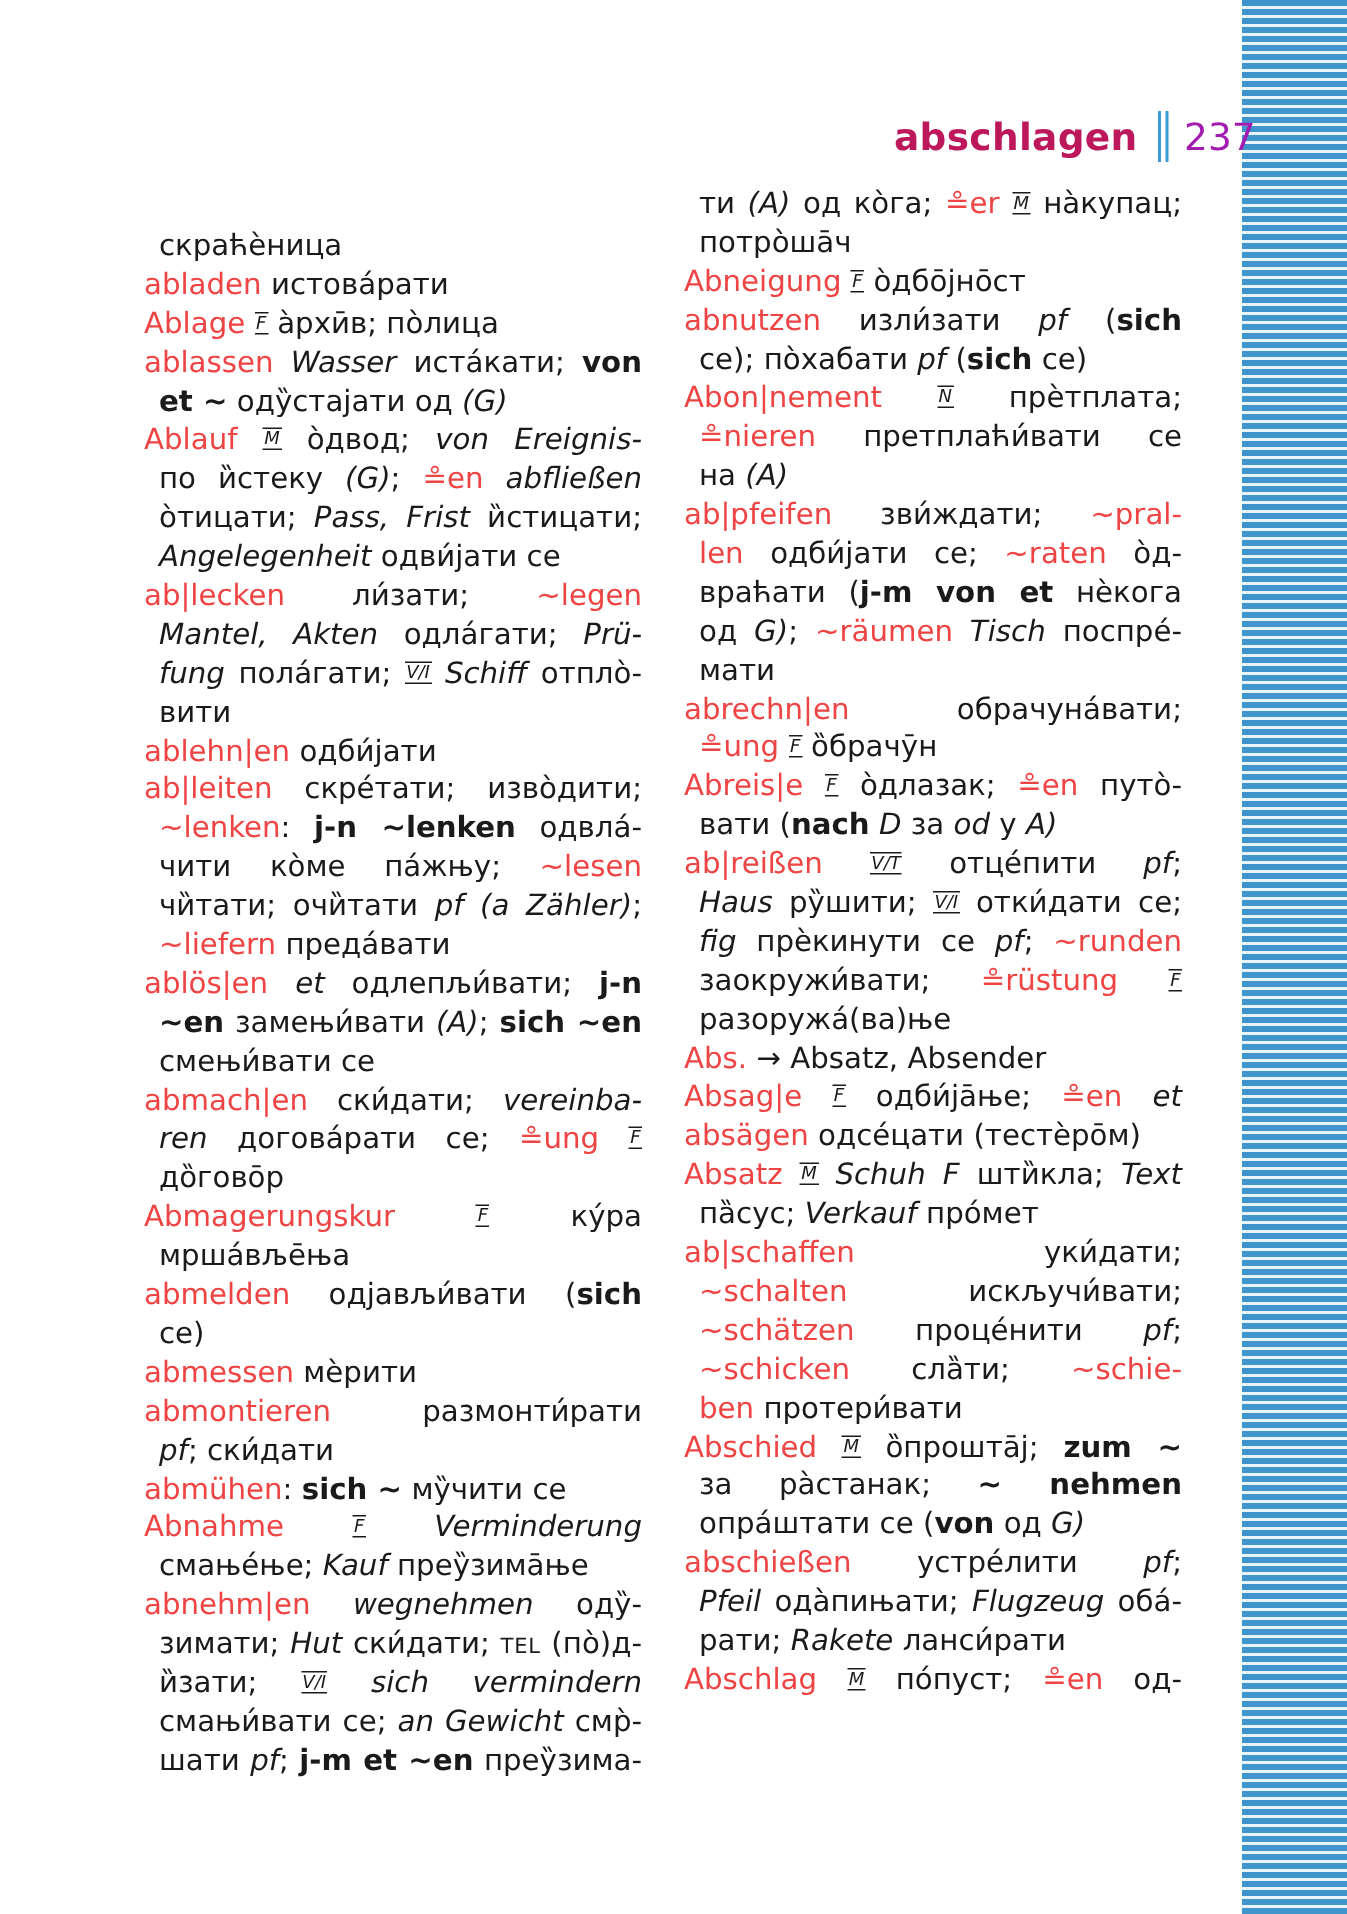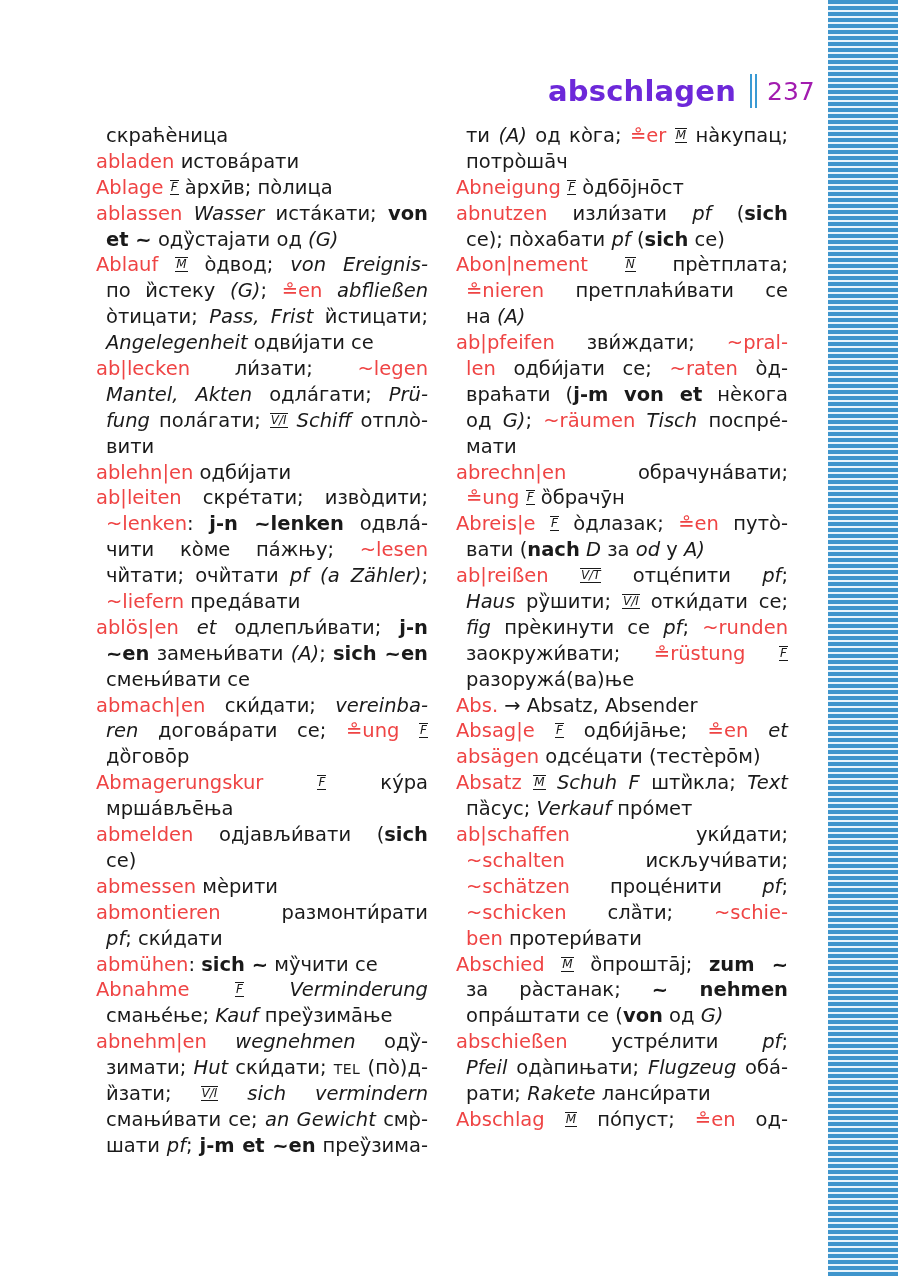--- a/index.html
+++ b/index.html
@@ -9,26 +9,26 @@
     font-family: "DejaVu Sans", sans-serif;
   }
   .thumb-tab {
     position: absolute; left: 828px; top: 0; width: 70px; height: 1276px;
     background: repeating-linear-gradient(to bottom, #3f95cc 0px, #3f95cc 4px, #e9f4fb 4px, #e9f4fb 6px);
   }
   .running-head {
     position: absolute; top: 72px; left: 548px; height: 38px;
     display: flex; align-items: center;
   }
-  .rh-word { font-weight: bold; font-size: 29px; color: #6d28d9; letter-spacing: 0.2px; }
+  .rh-word { font-weight: bold; font-size: 25px; color: #be185d; letter-spacing: 0.2px; margin-left: 48px; }
   .rh-bars { display: inline-block; width: 7px; height: 34px; margin: 0 10px 0 14px;
     border-left: 2px solid #3a9ad4; border-right: 2px solid #3a9ad4; box-sizing: border-box; }
   .rh-num { font-size: 25px; color: #a21caf; }
   .col { position: absolute; top: 123px; width: 332px; font-size: 19.5px; line-height: 25.9px; }
-  .col-left { left: 96px; }
+  .col-left { left: 96px; margin-top: 28px; }
   .col-right { left: 456px; }
   .ln { white-space: nowrap; height: 25.9px; overflow: visible; }
   .ln.j { text-align: justify; text-align-last: justify; white-space: normal; height: 25.9px; }
   .ind { padding-left: 10px; }
   .hw { color: #ef4444; font-weight: normal; }
   .b { font-weight: bold; }
   .i { font-style: italic; }
   .g { display: inline-block; font-size: 12px; line-height: 13px; padding: 0 1px; border-top: 1px solid #1a1a1a; border-bottom: 1px solid #1a1a1a; vertical-align: 3px; font-style: italic; }
   .sc { font-size: 14px; letter-spacing: 0.5px; }
 </style>

